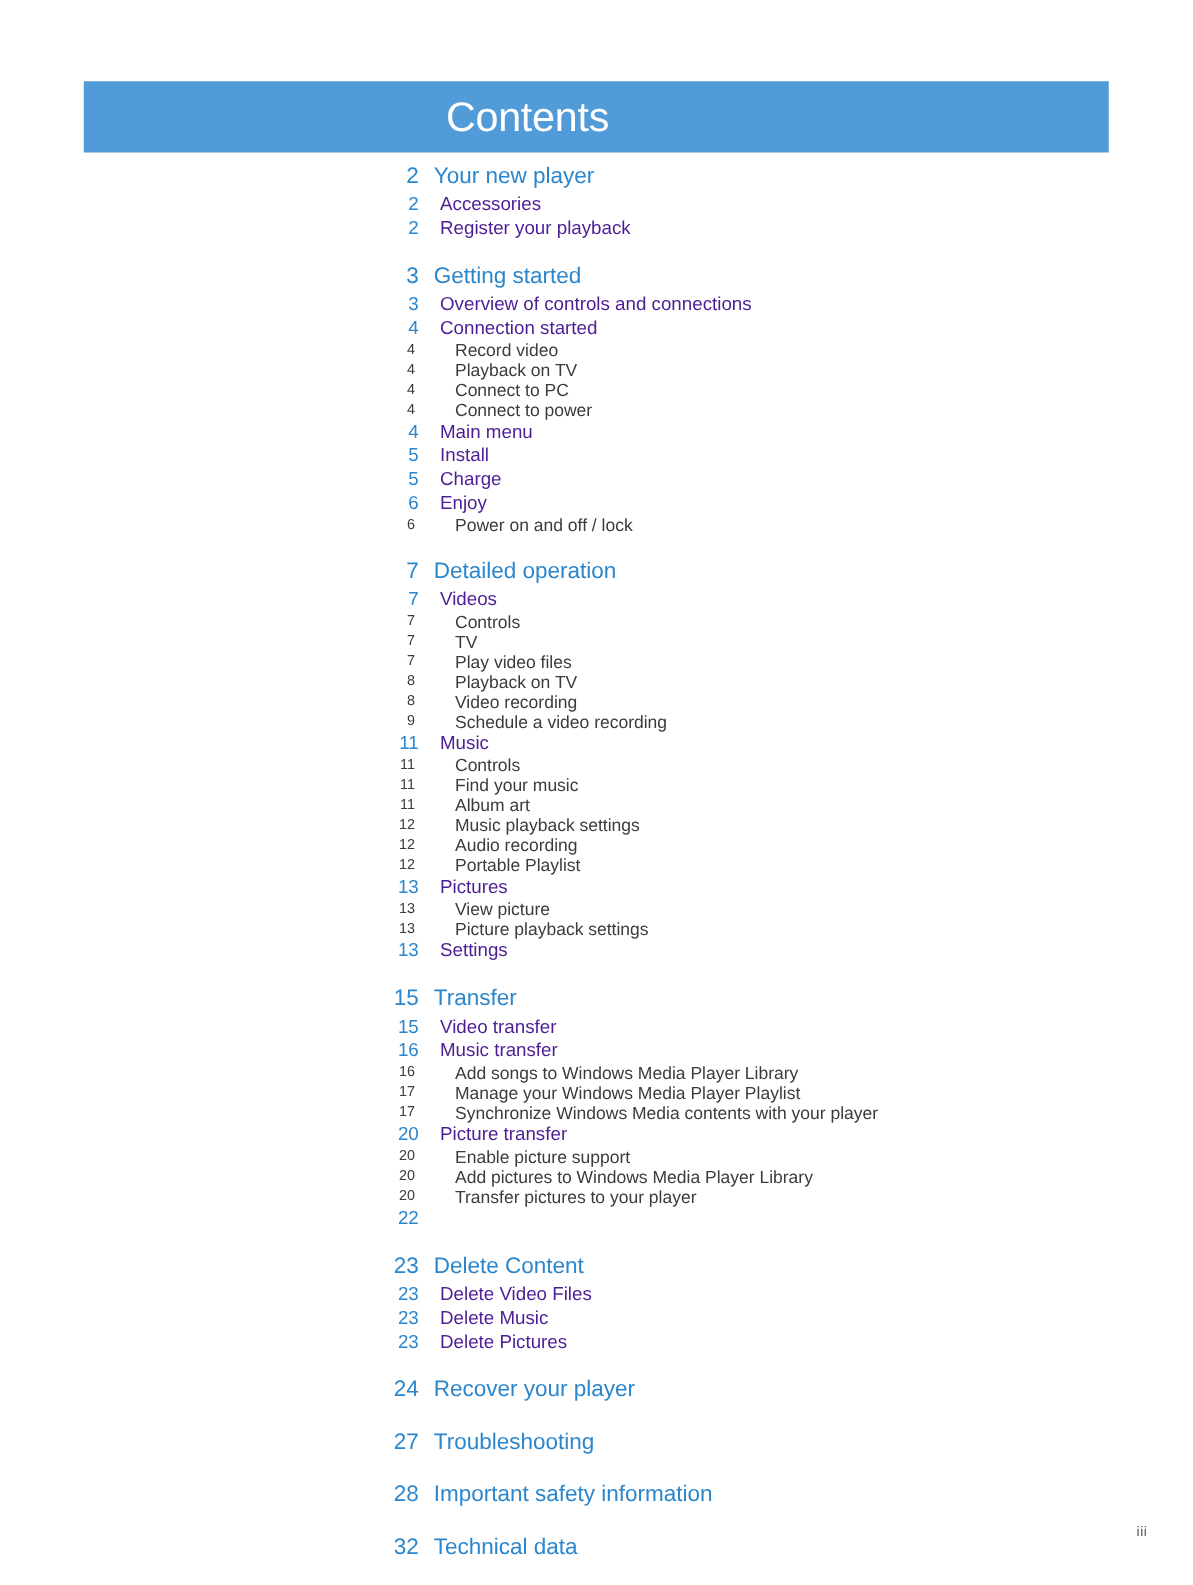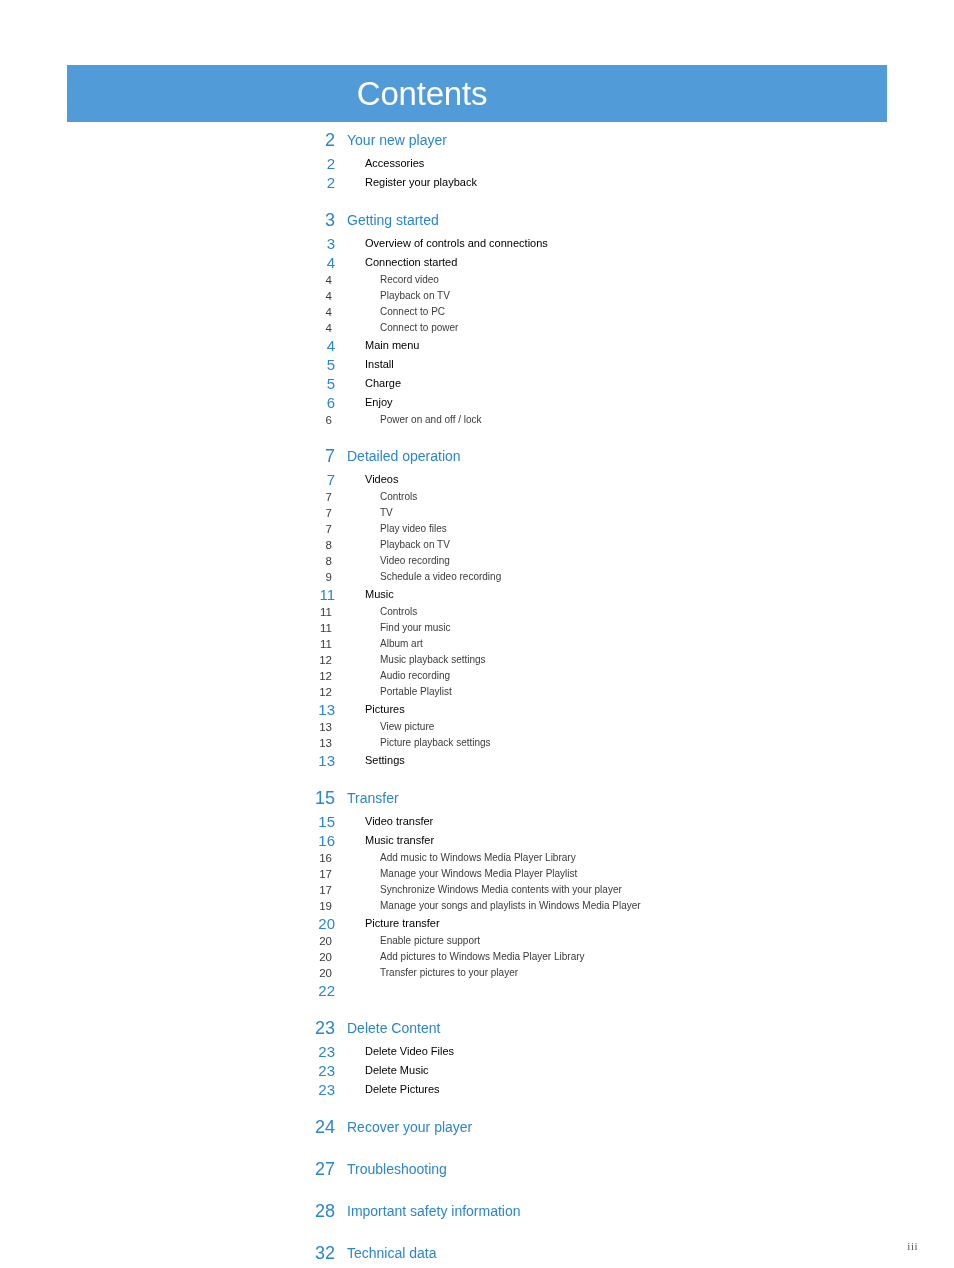--- a/index.html
+++ b/index.html
@@ -73,73 +73,73 @@
   .lvl1 .num {
     left: 295px;
     width: 40px;
     font-size: 18px;
     color: #2B86CC;
     font-weight: 400;
     line-height: 28px;
   }
   .lvl1 .lbl {
     left: 347px;
-    font-size: 14px;
+    font-size: 18px;
     color: #2B86CC;
     font-weight: 400;
     line-height: 28px;
   }
 
   
   .lvl2 {
     height: 19px;
   }
   .lvl2 .num {
     left: 297px;
     width: 38px;
     font-size: 15px;
     color: #2B86CC;
     line-height: 19px;
   }
   .lvl2 .lbl {
-    left: 365px;
-    font-size: 11px;
-    color: #000000;
+    left: 352px;
+    font-size: 15px;
+    color: #4c1d95;
     line-height: 19px;
   }
 
   
   .lvl3 {
     height: 16px;
   }
   .lvl3 .num {
     left: 300px;
     width: 32px;
     font-size: 11.5px;
     color: #3B3B3B;
     line-height: 16px;
   }
   .lvl3 .lbl {
-    left: 380px;
-    font-size: 10px;
+    left: 364px;
+    font-size: 14px;
     color: #3B3B3B;
     line-height: 16px;
   }
   .gap-before-lg {
     margin-top: 14px;
   }
 
   
   .footer-page {
     position: absolute;
     right: 36px;
-    bottom: 16px;
+    bottom: 36px;
     font-size: 11px;
     color: #555555;
-    font-family: Liberation Serif, serif;
+    font-family: Liberation Sans, sans-serif;
     letter-spacing: 0.5px;
   }
 </style>
 </head>
 <body>
 
 <div class="banner">
   <div class="banner-title">Contents</div>
 </div>
 
@@ -287,34 +287,30 @@
     <div class="row lvl2">
       <span class="num">15</span>
       <span class="lbl">Video transfer</span>
     </div>
     <div class="row lvl2">
       <span class="num">16</span>
       <span class="lbl">Music transfer</span>
     </div>
     <div class="row lvl3">
       <span class="num">16</span>
-      <span class="lbl">Add music to Windows Media Player Library</span>
+      <span class="lbl">Add songs to Windows Media Player Library</span>
     </div>
     <div class="row lvl3">
       <span class="num">17</span>
       <span class="lbl">Manage your Windows Media Player Playlist</span>
     </div>
     <div class="row lvl3">
       <span class="num">17</span>
       <span class="lbl">Synchronize Windows Media contents with your player</span>
     </div>
-    <div class="row lvl3">
-      <span class="num">19</span>
-      <span class="lbl">Manage your songs and playlists in Windows Media Player</span>
-    </div>
     <div class="row lvl2">
       <span class="num">20</span>
       <span class="lbl">Picture transfer</span>
     </div>
     <div class="row lvl3">
       <span class="num">20</span>
       <span class="lbl">Enable picture support</span>
     </div>
     <div class="row lvl3">
       <span class="num">20</span>

